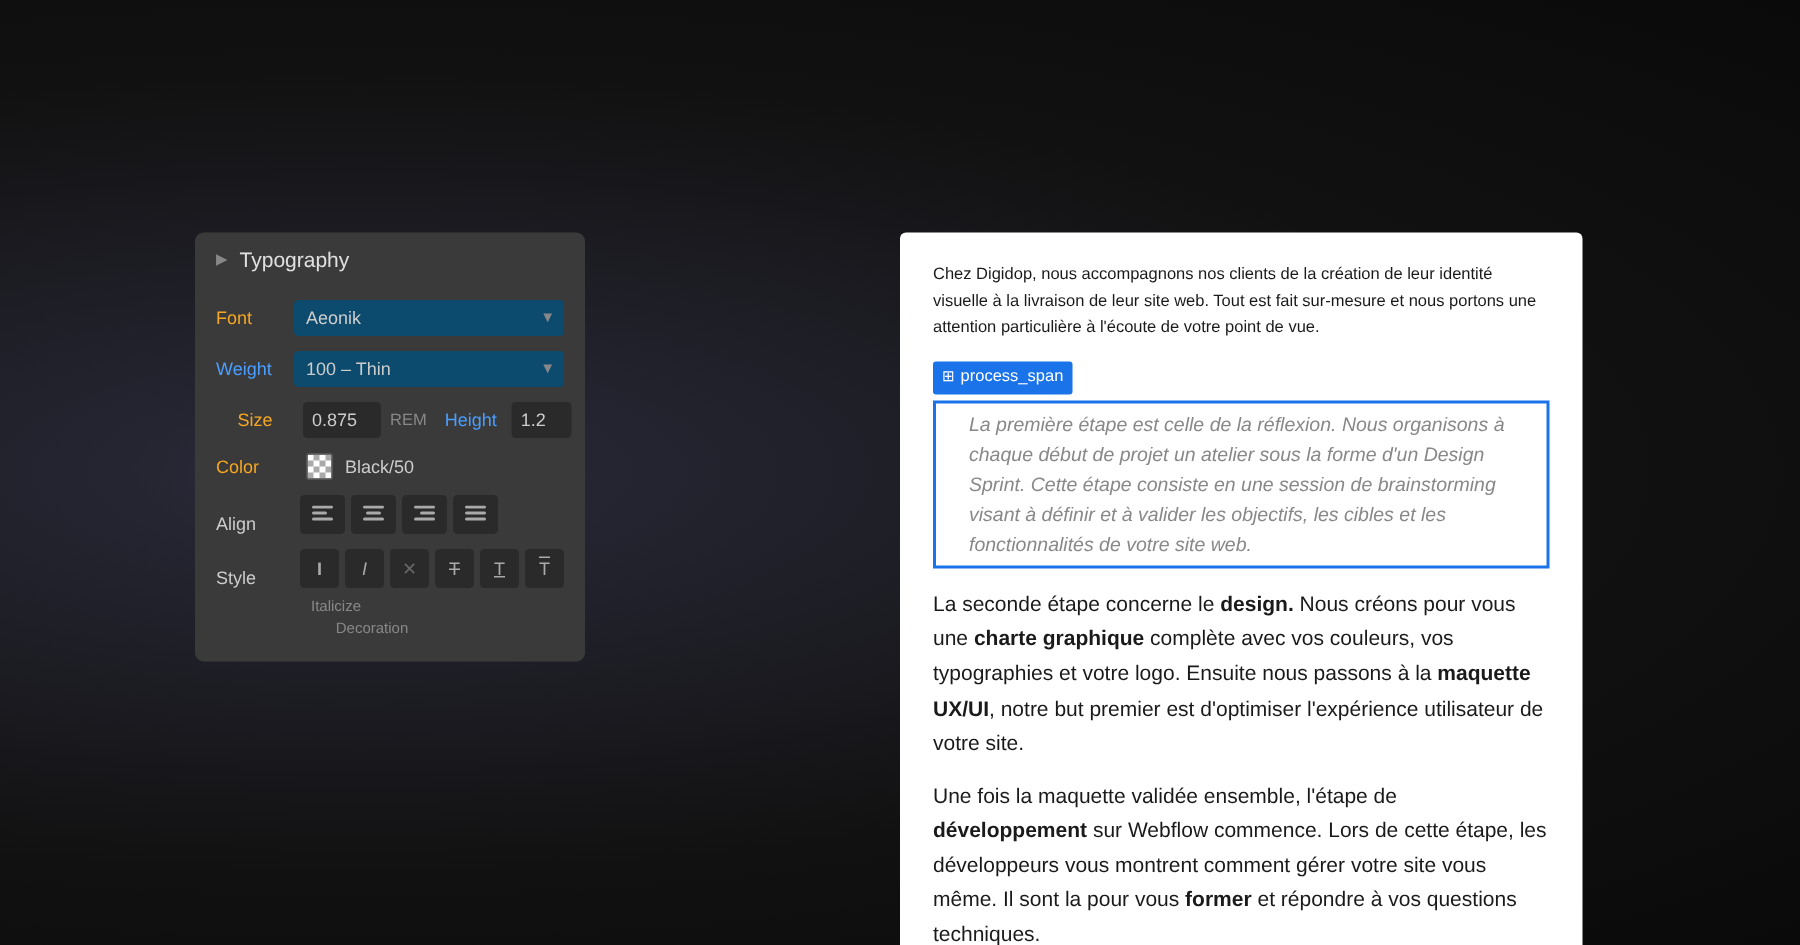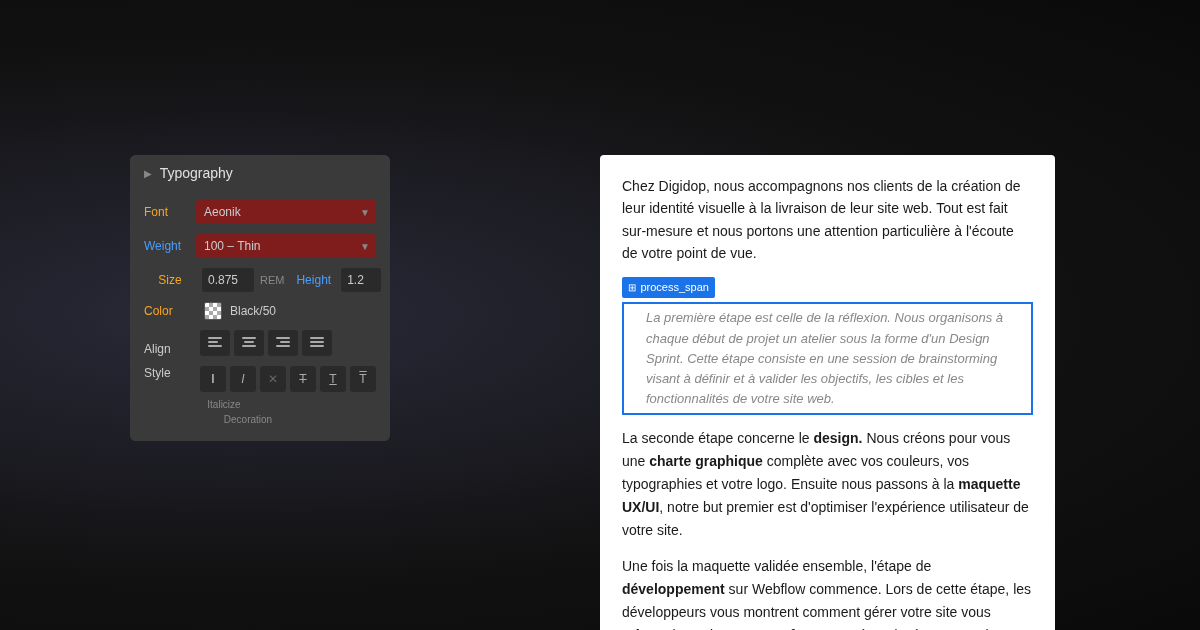--- a/index.html
+++ b/index.html
@@ -76,21 +76,21 @@
       color: #4a9eff;
     }
 
     .select-wrapper {
       flex: 1;
       position: relative;
     }
 
     .select-box {
       width: 100%;
-      background: #7f1d1d;
+      background: #0c4a6e;
       border: none;
       border-radius: 3px;
       color: #ccc;
       font-size: 12px;
       padding: 5px 24px 5px 8px;
       appearance: none;
       cursor: pointer;
     }
 
     .select-arrow {
@@ -202,21 +202,21 @@
       width: 30px;
       height: 26px;
       cursor: pointer;
       display: flex;
       align-items: center;
       justify-content: center;
     }
 
     .style-row {
       display: flex;
-      align-items: flex-start;
+      align-items: flex-end;
       gap: 4px;
       padding: 5px 14px;
     }
 
     .style-label {
       color: #ccc;
       font-size: 12px;
       width: 52px;
       flex-shrink: 0;
     }
@@ -273,21 +273,21 @@
       background: #fff;
       border-radius: 4px;
       padding: 20px 22px;
       z-index: 10;
       font-size: 14px;
       line-height: 1.6;
       color: #222;
     }
 
     .preview-text-1 {
-      font-size: 14px;
+      font-size: 11px;
       line-height: 1.6;
       color: #1a1a1a;
       margin-bottom: 10px;
     }
 
     .process-span-tag {
       display: inline-flex;
       align-items: center;
       gap: 4px;
       background: #1a73e8;

